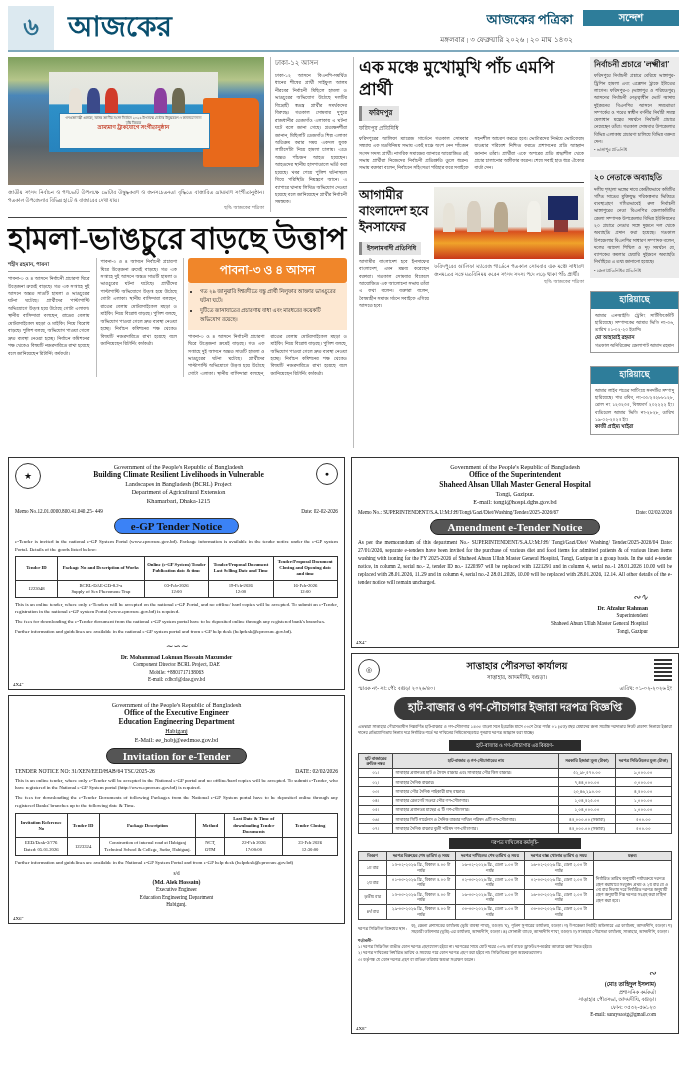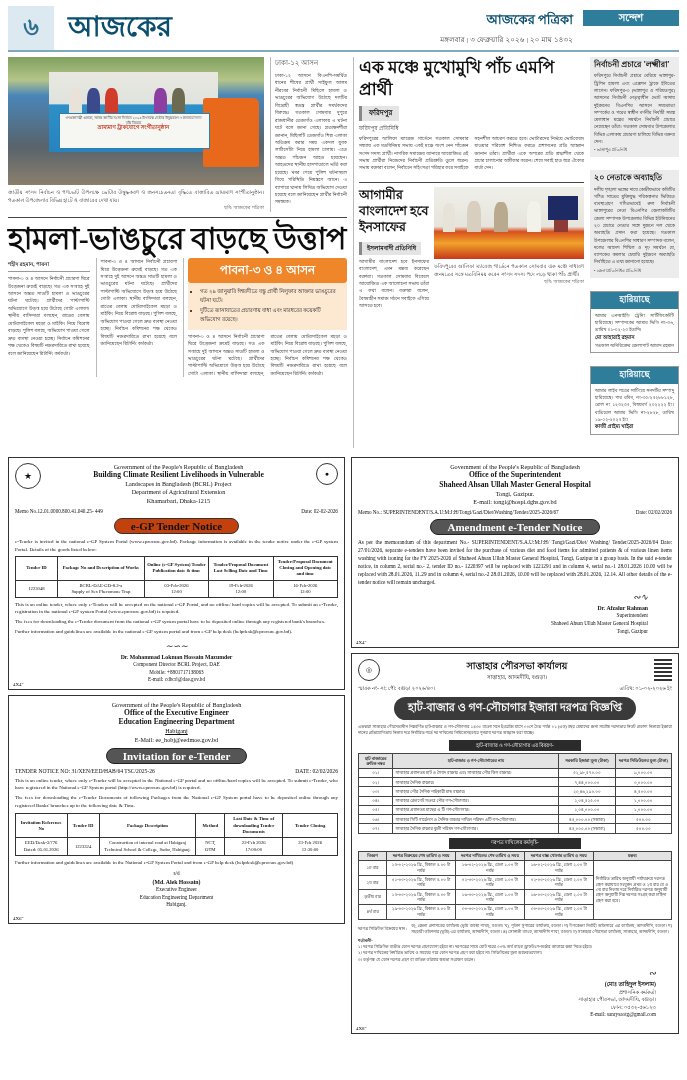--- a/index.html
+++ b/index.html
@@ -101,21 +101,21 @@
   .n-gov { font-size:6.2px; text-align:center; }
   .n-b1 { font-size:7.6px; font-weight:bold; text-align:center; line-height:1.28; }
   .n-b2 { font-size:6.2px; text-align:center; line-height:1.35; }
   .n-u { text-decoration:underline; }
   .n-memo { display:flex; justify-content:space-between; font-size:5.2px; margin-top:3px; }
   .pill {
     display:block; margin:4px auto; background:#555; color:#fff; border-radius:11px;
     font-size:11px; font-weight:bold; text-align:center; padding:1px 16px; width:max-content;
     border:1px solid #222;
   }
-  .pill.light { background:#c2410c; color:#111; border:1.5px solid #333; }
+  .pill.light { background:#3b82f6; color:#111; border:1.5px solid #333; }
   .n-para { font-size:5px; line-height:1.5; text-align:justify; margin:2.5px 0; }
   .n-line { display:flex; justify-content:space-between; font-size:5.6px; margin:3px 0; }
   table.n-tbl { width:100%; border-collapse:collapse; font-size:4.7px; }
   table.n-tbl th, table.n-tbl td { border:1px solid #333; padding:2px 2px; text-align:center; vertical-align:middle; line-height:1.35; }
   table.n-tbl th { font-weight:bold; background:#fff; }
   .sig { text-align:center; font-size:5.2px; line-height:1.45; margin-top:4px; }
   .sig .nm { font-weight:bold; font-size:5.8px; }
   .sig-scribble { font-family:"Liberation Serif",serif; font-style:italic; font-size:9px; color:#222; }
   .sz { position:absolute; left:4px; bottom:2px; font-size:5px; color:#111; }
   .seal {

